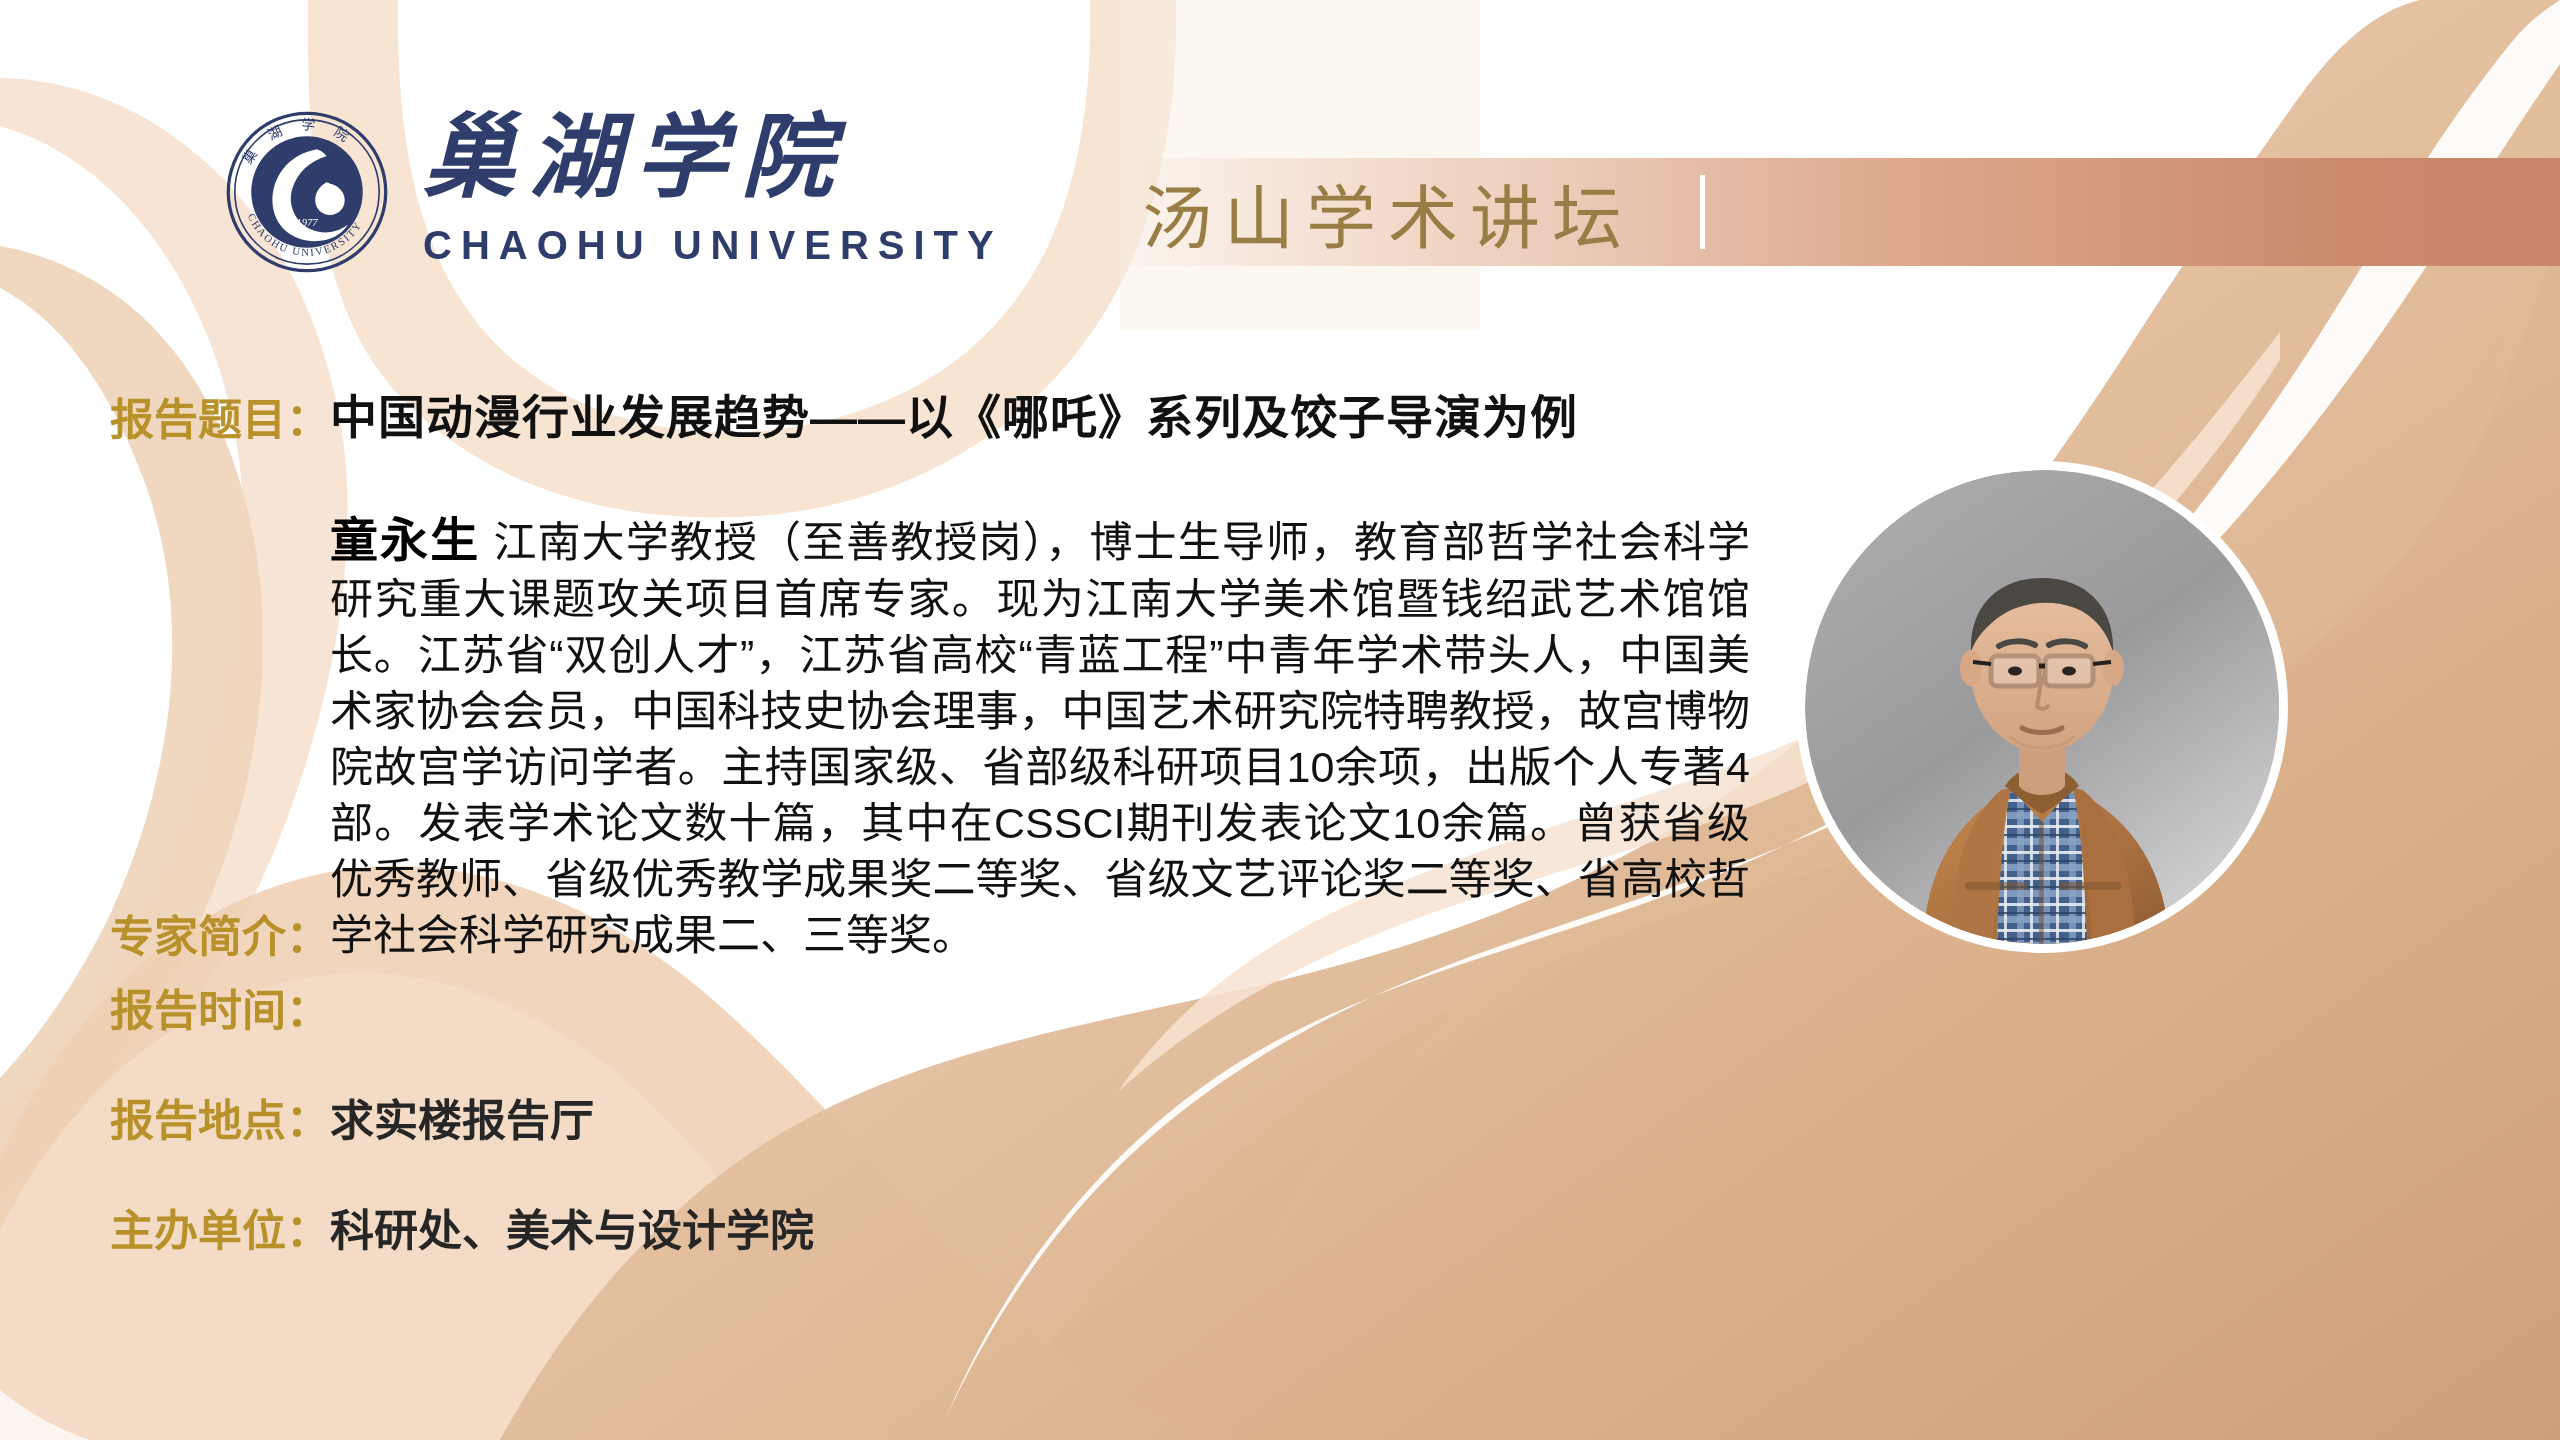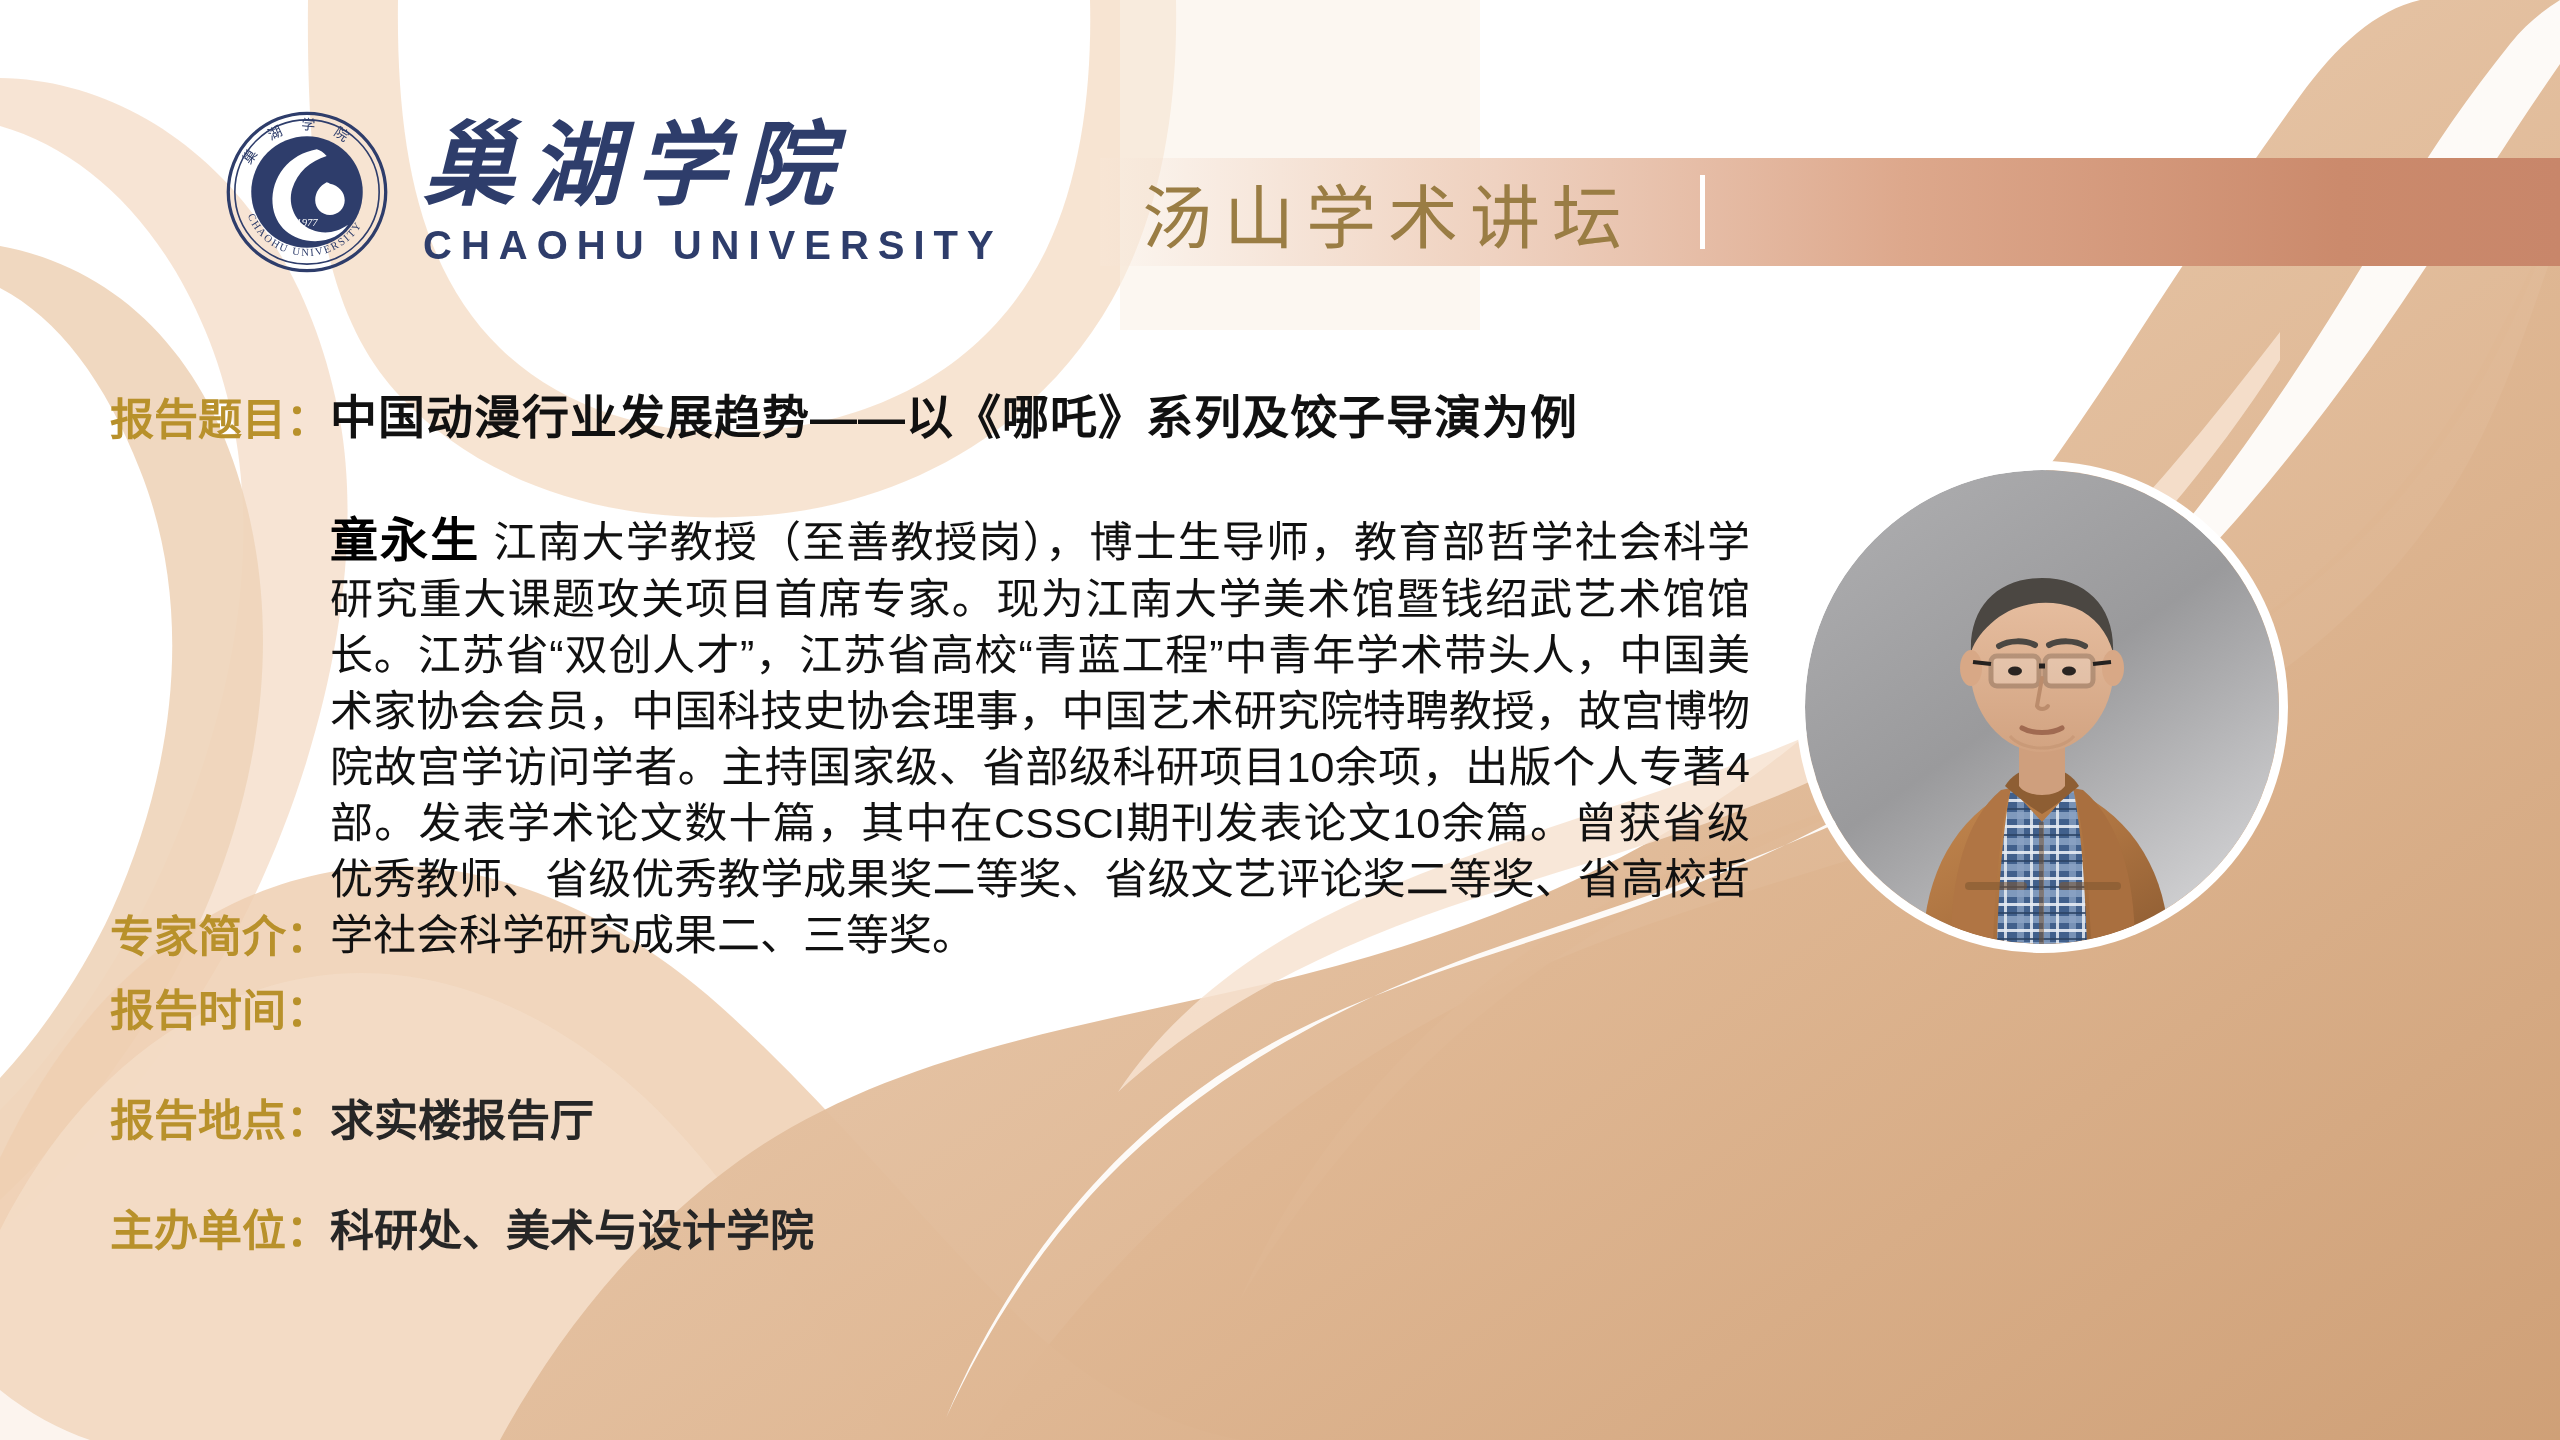--- a/index.html
+++ b/index.html
@@ -54,21 +54,21 @@
     flex: 0 0 auto;
   }
 
   #logo-wordmark {
     display: flex;
     flex-direction: column;
     justify-content: center;
     line-height: 1;
   }
   #logo-cn {
-    font-family: Liberation Sans, sans-serif;
+    font-family: Liberation Mono, monospace;
     font-size: 92px;
     font-weight: 700;
     color: #2e3d6b;
     letter-spacing: 14px;
     font-style: italic;
     white-space: nowrap;
   }
   #logo-en {
     margin-top: 14px;
     font-family: "Liberation Sans", sans-serif;

